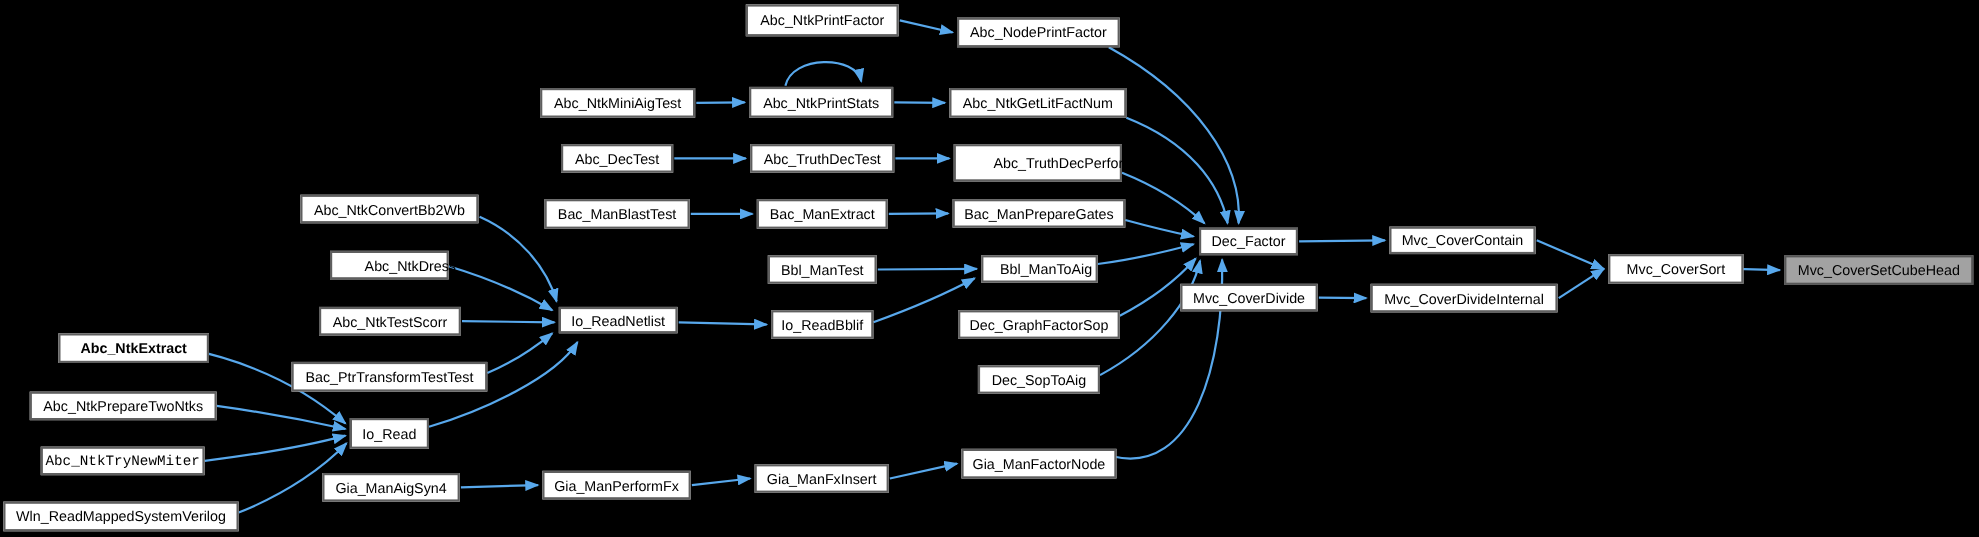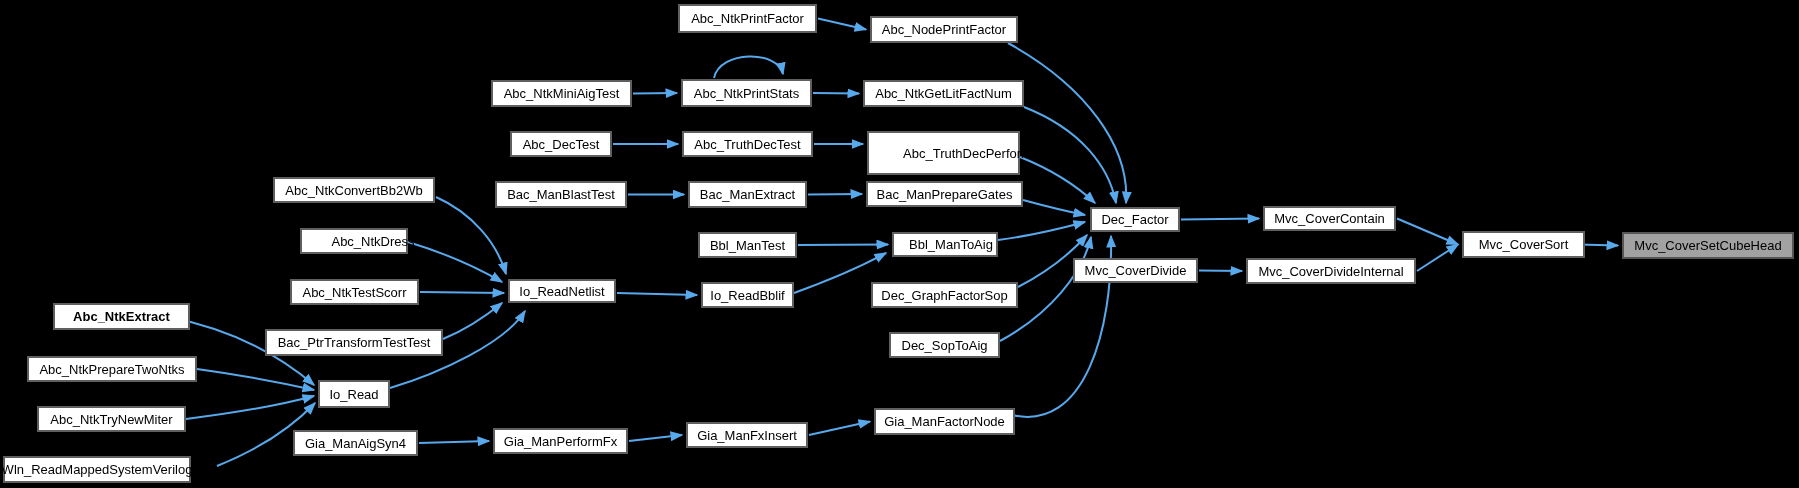--- a/index.html
+++ b/index.html
@@ -76,42 +76,42 @@
       <path d="M1417,271 L1458,244.5" fill="none" stroke="#58a8ec" stroke-width="2" marker-end="url(#arrow)"></path>
       <path d="M1578,244.5 L1618,245.5" fill="none" stroke="#58a8ec" stroke-width="2" marker-end="url(#arrow)"></path>
     </svg>
     <div class="node" style="left: 678px; top: 4px; width: 139px; height: 29px;">Abc_NtkPrintFactor</div>
     <div class="node" style="left: 870px; top: 16px; width: 148px; height: 27px;">Abc_NodePrintFactor</div>
     <div class="node" style="left: 491px; top: 80px; width: 141px; height: 27px;">Abc_NtkMiniAigTest</div>
     <div class="node" style="left: 681px; top: 79px; width: 131px; height: 28px;">Abc_NtkPrintStats</div>
     <div class="node" style="left: 863px; top: 80px; width: 161px; height: 27px;">Abc_NtkGetLitFactNum</div>
     <div class="node" style="left: 510px; top: 131px; width: 102px; height: 26px;">Abc_DecTest</div>
     <div class="node" style="left: 682px; top: 131px; width: 131px; height: 26px;">Abc_TruthDecTest</div>
-    <div class="node" style="left: 867px; top: 131px; width: 153px; height: 44px; padding-left: 48px;">Abc_TruthDecPerform</div>
+    <div class="node" style="left: 867px; top: 131px; width: 153px; height: 34px; padding-left: 48px;">Abc_TruthDecPerform</div>
     <div class="node" style="left: 273px; top: 177px; width: 162px; height: 26px;">Abc_NtkConvertBb2Wb</div>
     <div class="node" style="left: 495px; top: 181px; width: 132px; height: 27px;">Bac_ManBlastTest</div>
     <div class="node" style="left: 688px; top: 181px; width: 119px; height: 27px;">Bac_ManExtract</div>
     <div class="node" style="left: 866px; top: 181px; width: 157px; height: 26px;">Bac_ManPrepareGates</div>
     <div class="node" style="left: 300px; top: 228px; width: 108px; height: 26px; padding-left: 38px;">Abc_NtkDress</div>
     <div class="node" style="left: 698px; top: 232px; width: 99px; height: 26px;">Bbl_ManTest</div>
     <div class="node" style="left: 892px; top: 232px; width: 106px; height: 25px; padding-left: 12px;">Bbl_ManToAig</div>
     <div class="node" style="left: 290px; top: 279px; width: 129px; height: 26px;">Abc_NtkTestScorr</div>
     <div class="node" style="left: 508px; top: 279px; width: 108px; height: 24px;">Io_ReadNetlist</div>
     <div class="node" style="left: 701px; top: 282px; width: 93px; height: 26px;">Io_ReadBblif</div>
     <div class="node" style="left: 871px; top: 282px; width: 147px; height: 26px;">Dec_GraphFactorSop</div>
     <div class="node" style="left: 53px; top: 303px; width: 137px; height: 27px; font-weight: bold;">Abc_NtkExtract</div>
     <div class="node" style="left: 265px; top: 329px; width: 178px; height: 27px; text-align: center;">Bac_PtrTransformTestTest</div>
     <div class="node" style="left: 889px; top: 332px; width: 111px; height: 26px;">Dec_SopToAig</div>
     <div class="node" style="left: 27px; top: 356px; width: 170px; height: 26px;">Abc_NtkPrepareTwoNtks</div>
     <div class="node" style="left: 318px; top: 380px; width: 72px; height: 28px;">Io_Read</div>
-    <div class="node" style="left: 37px; top: 406px; width: 149px; height: 26px;">Abc_NtkTryNewMiter</div>
+    <div class="node" style="left: 37px; top: 406px; width: 149px; height: 26px; font-family: Liberation Mono, monospace;">Abc_NtkTryNewMiter</div>
     <div class="node" style="left: 874px; top: 408px; width: 141px; height: 27px;">Gia_ManFactorNode</div>
     <div class="node" style="left: 686px; top: 422px; width: 122px; height: 26px;">Gia_ManFxInsert</div>
     <div class="node" style="left: 493px; top: 428px; width: 135px; height: 26px;">Gia_ManPerformFx</div>
     <div class="node" style="left: 293px; top: 430px; width: 125px; height: 26px;">Gia_ManAigSyn4</div>
-    <div class="node" style="left: 3px; top: 456px; width: 188px; height: 27px;">Wln_ReadMappedSystemVerilog</div>
+    <div class="node" style="left: 3px; top: 456px; width: 214px; height: 27px;">Wln_ReadMappedSystemVerilog</div>
     <div class="node" style="left: 1090px; top: 207px; width: 90px; height: 25px;">Dec_Factor</div>
     <div class="node" style="left: 1073px; top: 258px; width: 125px; height: 25px;">Mvc_CoverDivide</div>
     <div class="node" style="left: 1263px; top: 206px; width: 133px; height: 25px;">Mvc_CoverContain</div>
     <div class="node" style="left: 1246px; top: 258px; width: 170px; height: 26px;">Mvc_CoverDivideInternal</div>
     <div class="node" style="left: 1462px; top: 231px; width: 123px; height: 27px;">Mvc_CoverSort</div>
     <div class="node highlight" style="left: 1622px; top: 232px; width: 172px; height: 27px;">Mvc_CoverSetCubeHead</div>
   </div>
 
 </body></html>

